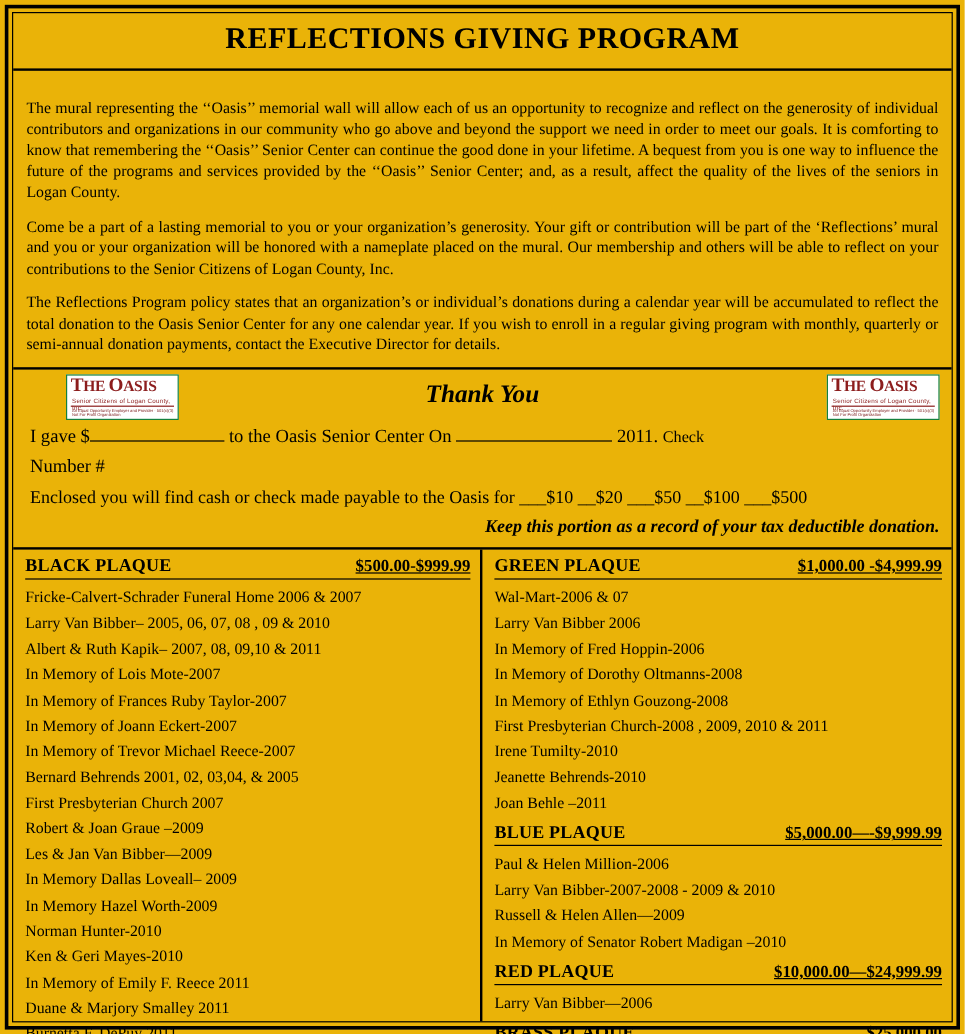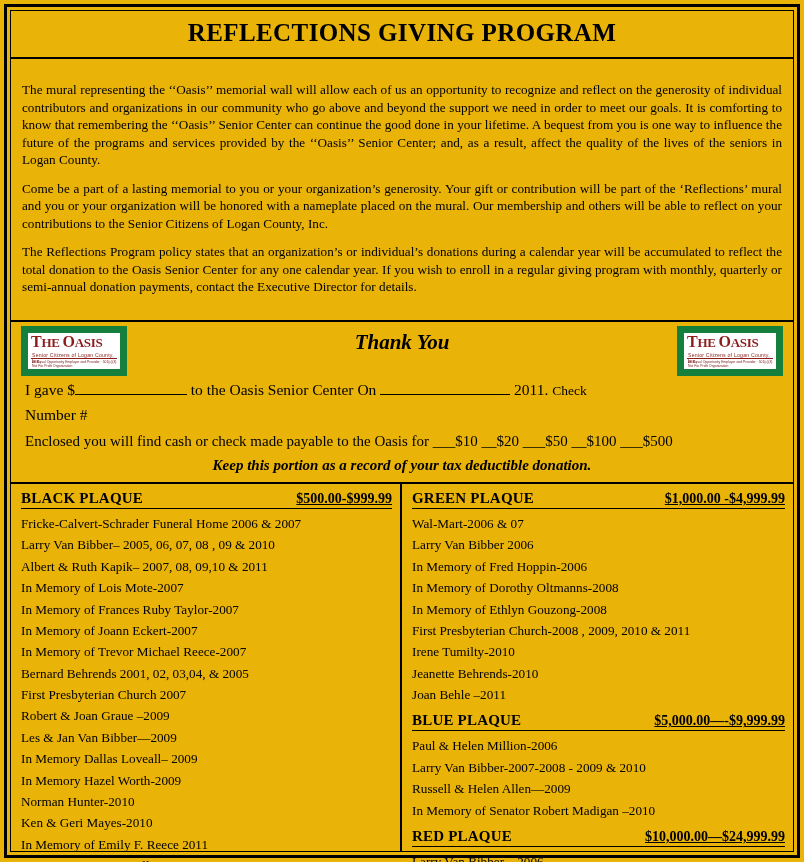--- a/index.html
+++ b/index.html
@@ -55,41 +55,42 @@
     padding: 22px 11px 6px 11px;
     border-bottom: 2px solid #000000;
   }
   .intro p {
     margin: 0 0 11px 0;
     font-size: 13.2px;
     line-height: 1.33;
     text-align: justify;
   }
   .intro p:last-child {
-    margin-bottom: 18px;
+    margin-bottom: 4px;
   }
   
   .donation {
     border-bottom: 2px solid #000000;
     padding: 4px 10px 6px 10px;
     position: relative;
   }
   .ty-row {
     display: flex;
     align-items: flex-start;
     justify-content: space-between;
   }
   .logo {
     width: 92px;
     height: 36px;
-    border: 7px solid #15803d;
+    border: 1px solid #15803d;
     background: #ffffff;
     position: relative;
     flex: 0 0 auto;
     overflow: hidden;
+    margin-left: 34px;
   }
   .logo .logo-main {
     position: absolute;
     left: 3px;
     top: 1px;
     font-family: "Liberation Serif", serif;
     font-weight: bold;
     font-size: 13px;
     color: #8c1d1d;
     letter-spacing: -0.3px;
@@ -153,21 +154,21 @@
   }
   .enclosed-line {
     font-size: 15px;
     margin-top: 9px;
     padding: 0 4px;
   }
   .keep-line {
     font-size: 15px;
     font-style: italic;
     font-weight: bold;
-    text-align: center;
+    text-align: right;
     margin-top: 7px;
     margin-bottom: 2px;
   }
   
   .columns {
     flex: 1 1 auto;
     display: flex;
     min-height: 0;
   }
   .col {

